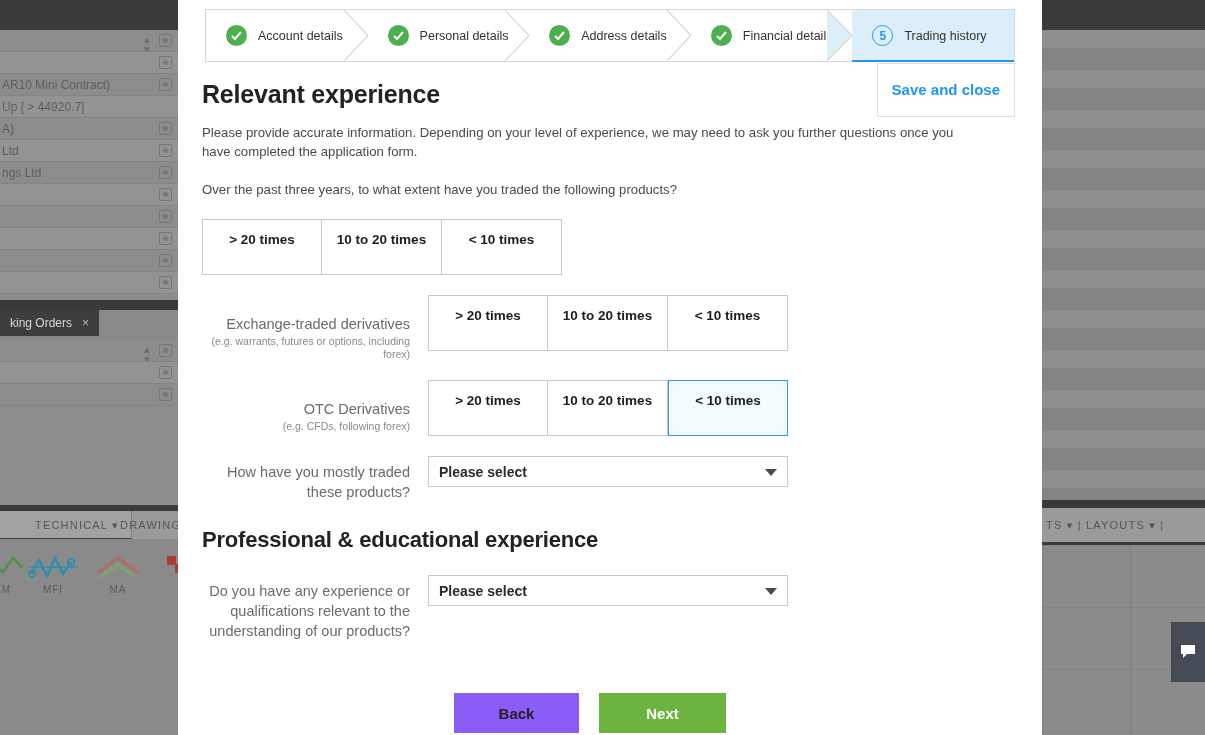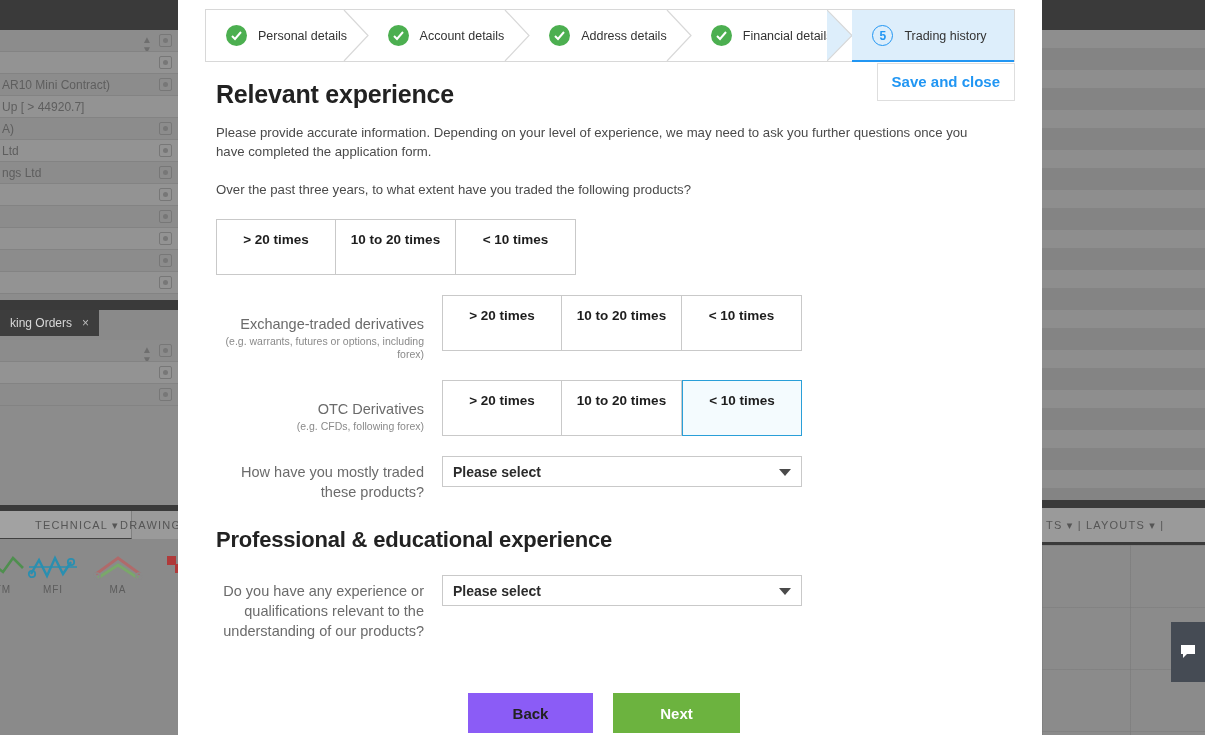--- a/index.html
+++ b/index.html
@@ -114,21 +114,21 @@
     display: flex; align-items: center; justify-content: center;
   }
 
   
   #modal {
     position: absolute;
     left: 178px; top: 0;
     width: 864px; height: 735px;
     background: #ffffff;
   }
-  .inner { padding: 0 38px; }
+  .inner { padding: 0 24px; }
 
   
   .stepper {
     margin: 9px 27px 0 27px;
     height: 53px;
     border: 1px solid #d8d8d8;
     display: flex;
     position: relative;
     background: #fff;
   }
@@ -176,21 +176,21 @@
     height: 2px;
     background: #2196f3;
   }
 
   
   .save-close-wrap {
     position: absolute;
     right: 27px; top: 63px;
     border: 1px solid #dedede;
     background: #fff;
-    padding: 9px 14px;
+    padding: 17px 14px;
     z-index: 5;
   }
   .save-close {
     color: #2196f3;
     font-size: 15px;
     font-weight: bold;
     cursor: pointer;
     white-space: nowrap;
   }
 
@@ -436,35 +436,35 @@
 <div id="modal">
 
   <div class="stepper">
 
     <div class="step">
       <span class="step-icon done">
         <svg width="13" height="13" viewBox="0 0 13 13">
             <polyline points="2,7 5,10 11,3" fill="none" stroke="#ffffff" stroke-width="2"></polyline>
           </svg>
       </span>
-      <span class="step-label">Personal details</span>
+      <span class="step-label">Account details</span>
       <span class="sep">
         <svg width="26" height="51" viewBox="0 0 26 51">
             <polyline points="1,0 25,25.5 1,51" fill="none" stroke="#d8d8d8" stroke-width="1.2"></polyline>
           </svg>
       </span>
     </div>
 
     <div class="step">
       <span class="step-icon done">
         <svg width="13" height="13" viewBox="0 0 13 13">
             <polyline points="2,7 5,10 11,3" fill="none" stroke="#ffffff" stroke-width="2"></polyline>
           </svg>
       </span>
-      <span class="step-label">Account details</span>
+      <span class="step-label">Personal details</span>
       <span class="sep">
         <svg width="26" height="51" viewBox="0 0 26 51">
             <polyline points="1,0 25,25.5 1,51" fill="none" stroke="#d8d8d8" stroke-width="1.2"></polyline>
           </svg>
       </span>
     </div>
 
     <div class="step">
       <span class="step-icon done">
         <svg width="13" height="13" viewBox="0 0 13 13">

